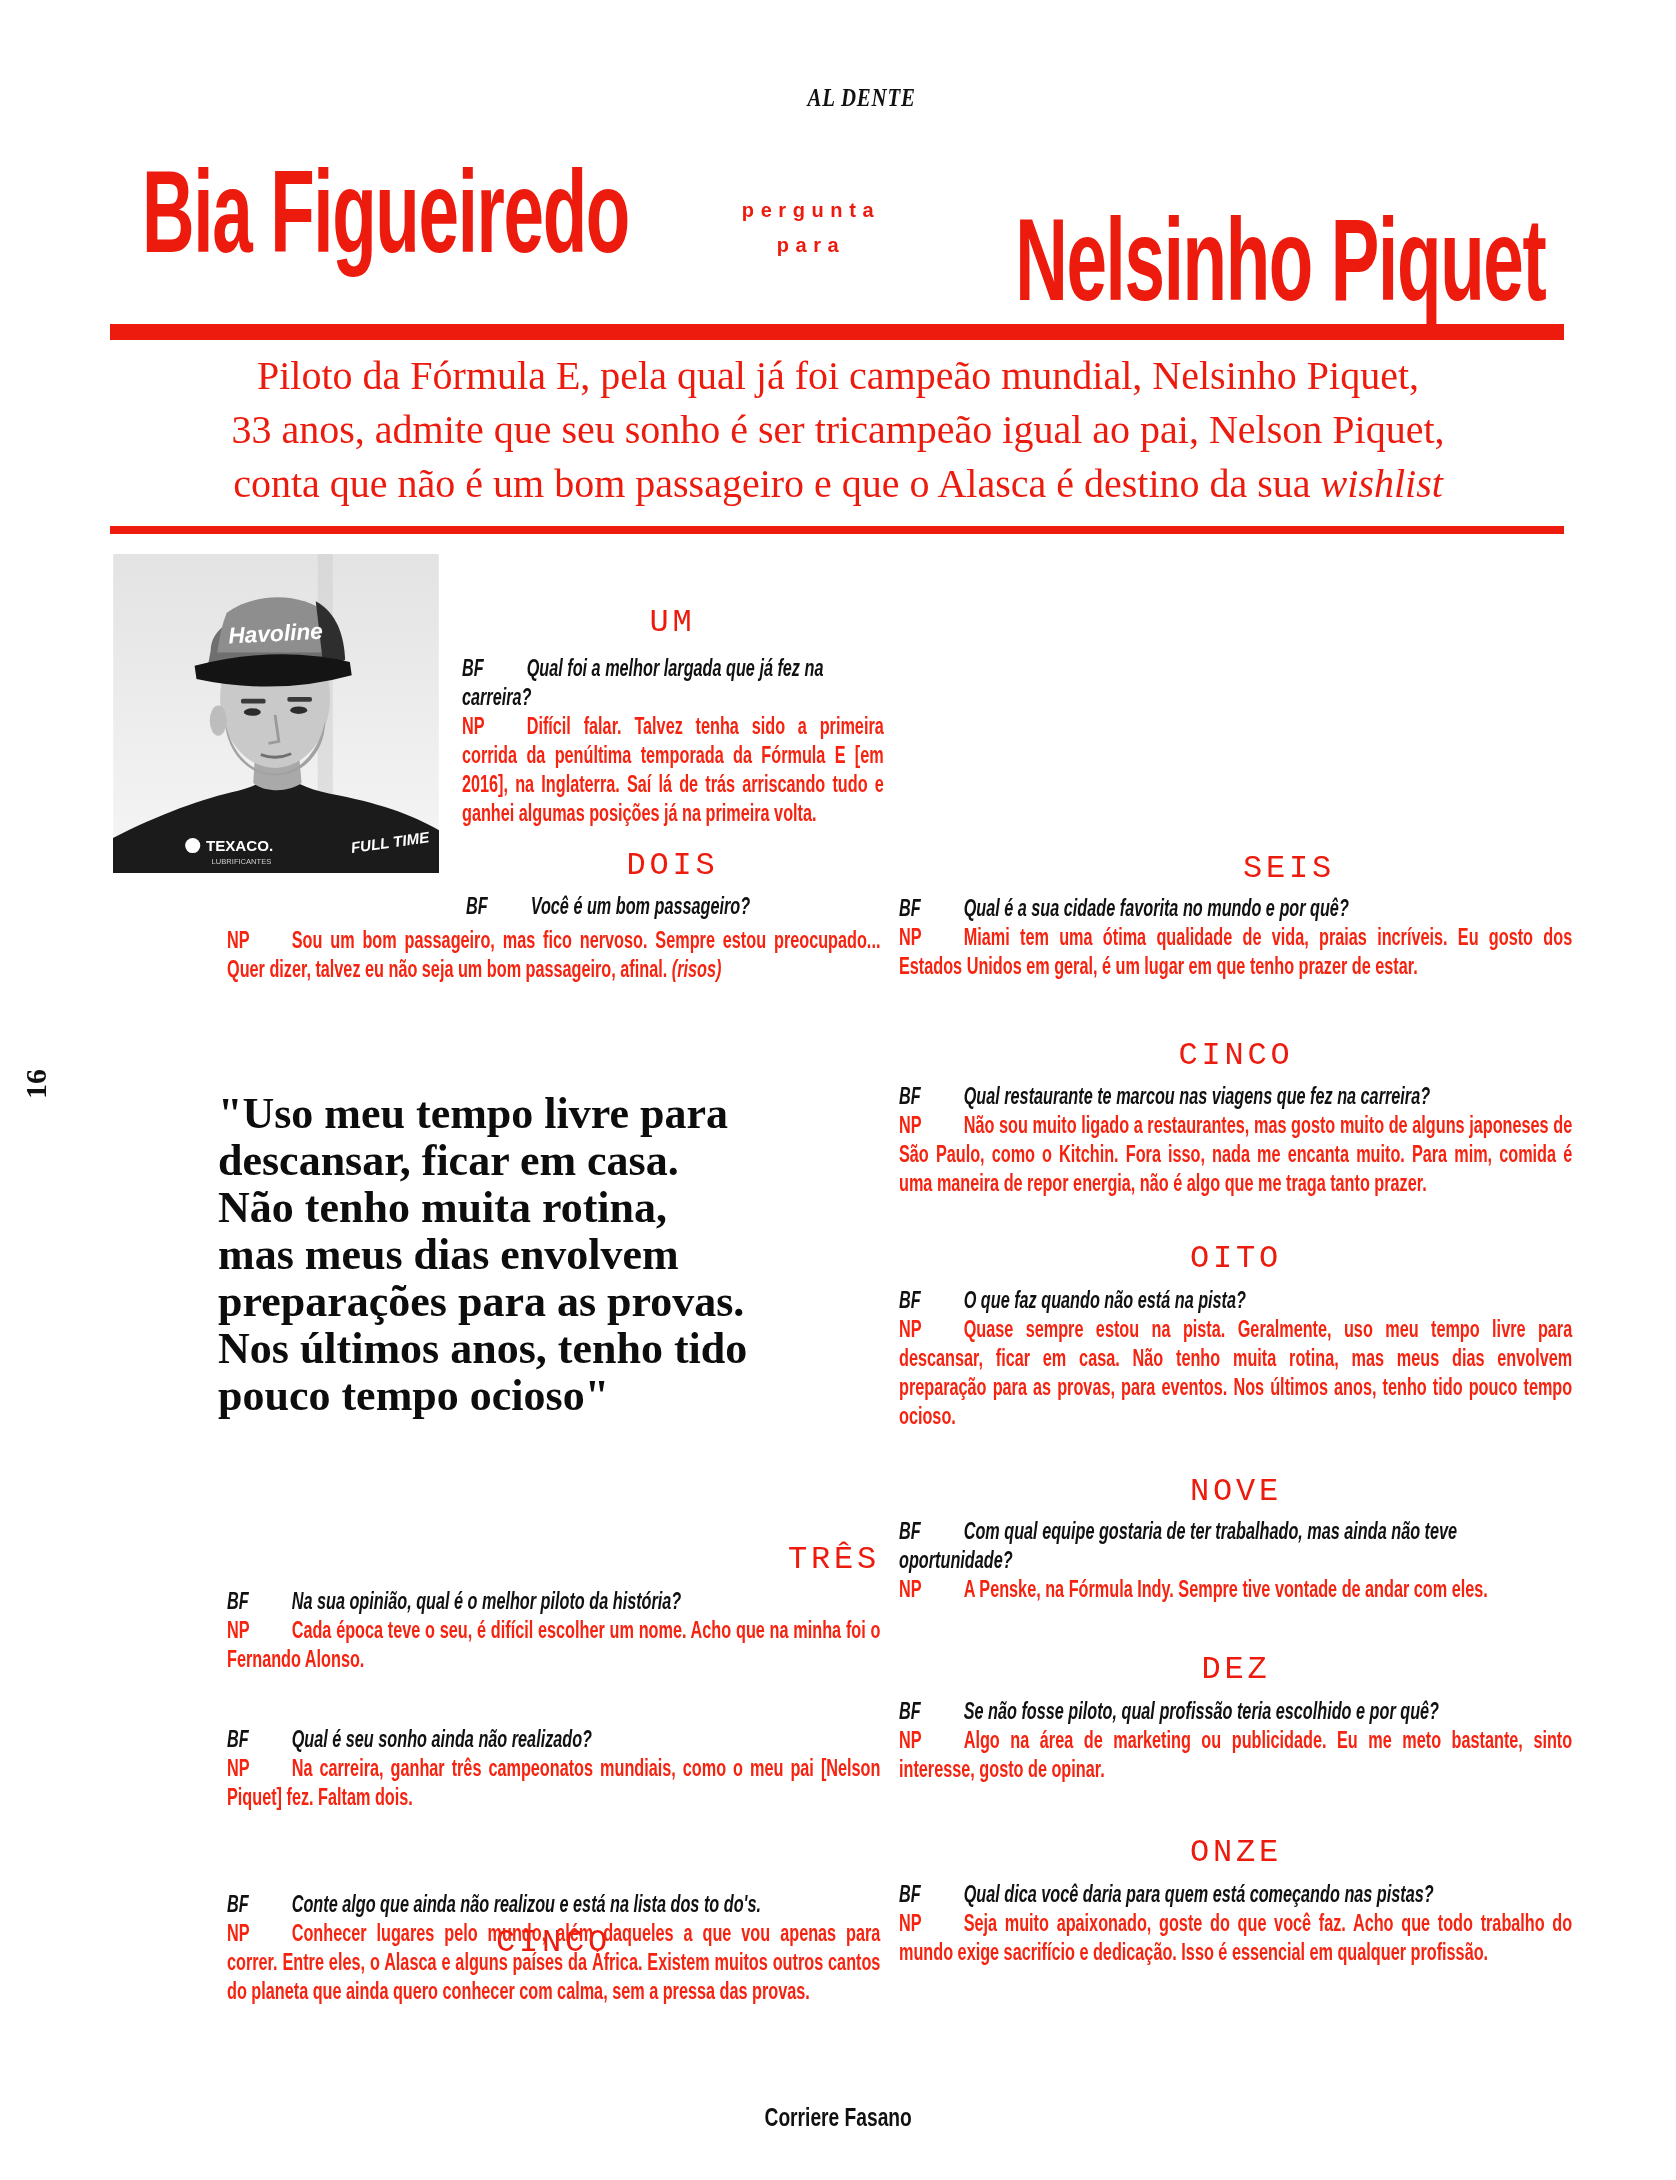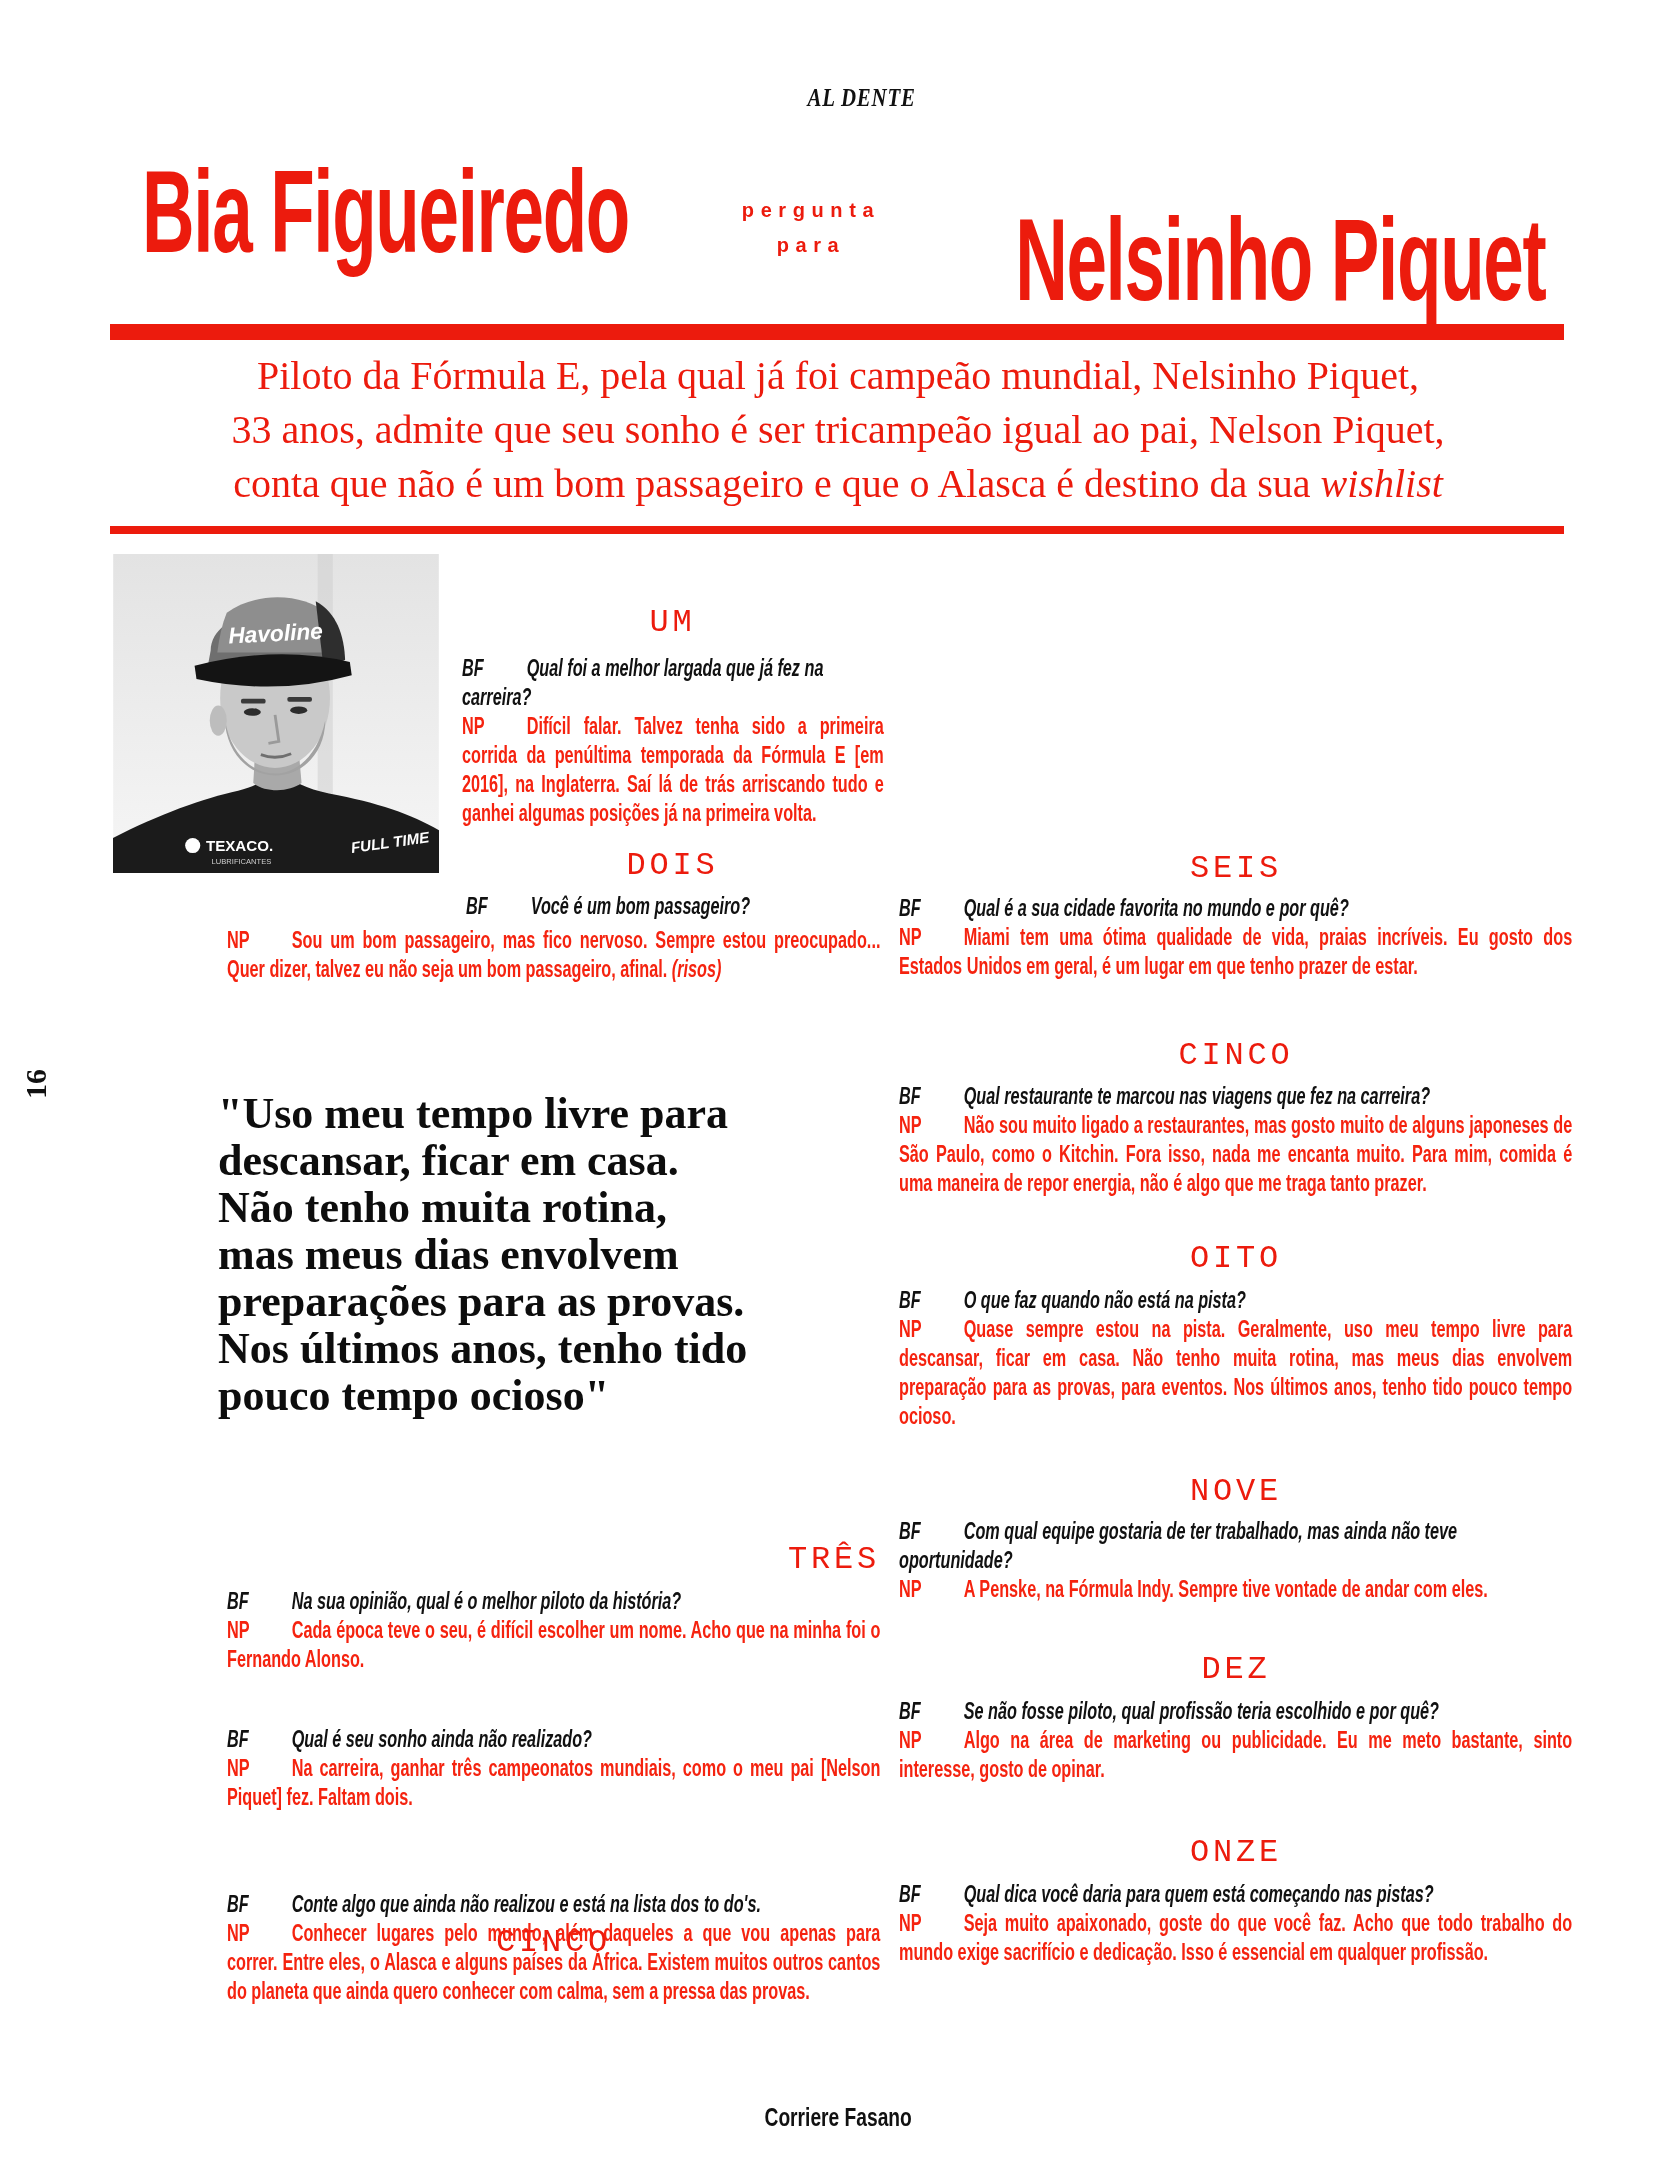--- a/index.html
+++ b/index.html
@@ -166,21 +166,21 @@
     <p class="q"><span class="lbl">BF</span><span class="rest">Qual é seu sonho ainda não realizado?</span></p>
     <p class="a"><span class="lbl lbl-np">NP</span><span class="rest">Na carreira, ganhar três campeonatos mundiais, como o meu pai [Nelson Piquet] fez. Faltam dois.</span></p>
   </div>
 
   <div class="abs sec-head" style="left:227px;top:1924px;width:653px;">CINCO</div>
   <div class="abs qa" style="left:227px;top:1889px;width:990px;">
     <p class="q"><span class="lbl">BF</span><span class="rest">Conte algo que ainda não realizou e está na lista dos to do's.</span></p>
     <p class="a"><span class="lbl lbl-np">NP</span><span class="rest">Conhecer lugares pelo mundo, além daqueles a que vou apenas para correr. Entre eles, o Alasca e alguns países da África. Existem muitos outros cantos do planeta que ainda quero conhecer com calma, sem a pressa das provas.</span></p>
   </div>
 
-  <div class="abs sec-head" style="left:899px;top:850px;width:674px;">SEIS</div>
+  <div class="abs sec-head" style="left:952px;top:850px;width:674px;">SEIS</div>
   <div class="abs qa" style="left:899px;top:893px;width:1020px;">
     <p class="q"><span class="lbl">BF</span><span class="rest">Qual é a sua cidade favorita no mundo e por quê?</span></p>
     <p class="a"><span class="lbl lbl-np">NP</span><span class="rest">Miami tem uma ótima qualidade de vida, praias incríveis. Eu gosto dos Estados Unidos em geral, é um lugar em que tenho prazer de estar.</span></p>
   </div>
 
   <div class="abs sec-head" style="left:899px;top:1037px;width:674px;">CINCO</div>
   <div class="abs qa" style="left:899px;top:1081px;width:1020px;">
     <p class="q"><span class="lbl">BF</span><span class="rest">Qual restaurante te marcou nas viagens que fez na carreira?</span></p>
     <p class="a"><span class="lbl lbl-np">NP</span><span class="rest">Não sou muito ligado a restaurantes, mas gosto muito de alguns japoneses de São Paulo, como o Kitchin. Fora isso, nada me encanta muito. Para mim, comida é uma maneira de repor energia, não é algo que me traga tanto prazer.</span></p>
   </div>

